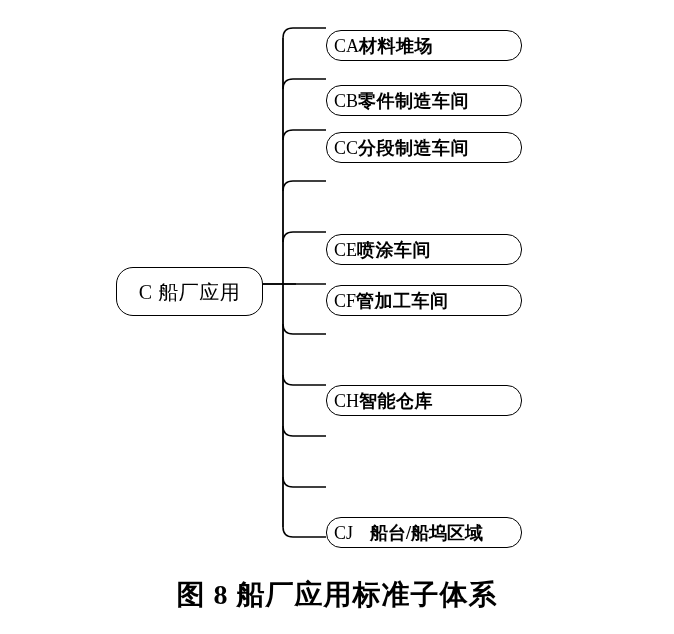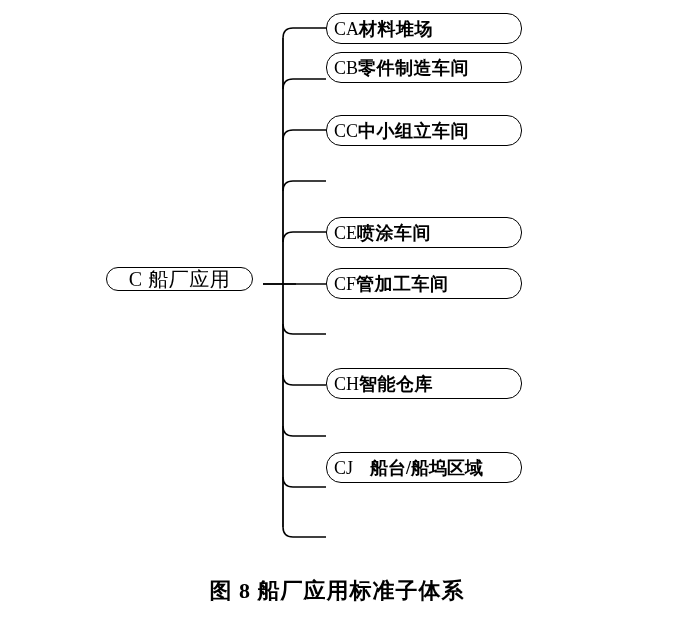--- a/index.html
+++ b/index.html
@@ -38,40 +38,41 @@
     border: 1.6px solid #000000;
     border-radius: 16px;
     background: #ffffff;
     display: flex;
     align-items: center;
     white-space: nowrap;
   }
 
   
   #root-node {
-    left: 106px;
+    left: 116px;
     top: 267px;
     width: 147px;
-    height: 24px;
+    height: 49px;
     justify-content: center;
     border-radius: 17px;
   }
   #root-node .root-text {
     font-size: 20px;
     letter-spacing: 0.5px;
     line-height: 1;
   }
 
   
   .child-node {
     left: 326px;
     width: 196px;
     height: 31px;
     border-radius: 15px;
     padding: 0 6px 0 7px;
+    margin-top: 17px;
   }
   .child-code {
     font-size: 18px;
     line-height: 1;
     flex: 0 0 auto;
   }
   .child-label {
     flex: 1 1 auto;
     text-align: left;
     font-size: 18px;
@@ -85,21 +86,21 @@
     padding-left: 17px;
   }
 
   
   #figure-caption {
     position: absolute;
     left: 0;
     top: 578px;
     width: 674px;
     text-align: center;
-    font-size: 22px;
+    font-size: 28px;
     font-weight: bold;
     letter-spacing: 1px;
     line-height: 1.2;
   }
 </style>
 </head>
 <body>
 
 <div id="diagram-root">
 
@@ -126,49 +127,49 @@
 
   <div class="node-box" id="root-node">
     <span class="root-text">C  船厂应用</span>
   </div>
 
   <div class="node-box child-node" style="top:13px">
     <span class="child-code">CA</span>
     <span class="child-label">材料堆场</span>
   </div>
 
-  <div class="node-box child-node" style="top:52px">
+  <div class="node-box child-node" style="top:68px">
     <span class="child-code">CB</span>
     <span class="child-label">零件制造车间</span>
   </div>
 
   <div class="node-box child-node" style="top:115px">
     <span class="child-code">CC</span>
-    <span class="child-label">中小组立车间</span>
+    <span class="child-label">分段制造车间</span>
   </div>
 
 
   <div class="node-box child-node" style="top:217px">
     <span class="child-code">CE</span>
     <span class="child-label">喷涂车间</span>
   </div>
 
   <div class="node-box child-node" style="top:268px">
     <span class="child-code">CF</span>
     <span class="child-label">管加工车间</span>
   </div>
 
 
   <div class="node-box child-node" style="top:368px">
     <span class="child-code">CH</span>
     <span class="child-label">智能仓库</span>
   </div>
 
 
-  <div class="node-box child-node wide-label" style="top:452px">
+  <div class="node-box child-node wide-label" style="top:500px">
     <span class="child-code">CJ</span>
     <span class="child-label">船台/船坞区域</span>
   </div>
 
 
   <div id="figure-caption">图 8 船厂应用标准子体系</div>
 
 </div>
 
 </body></html>

